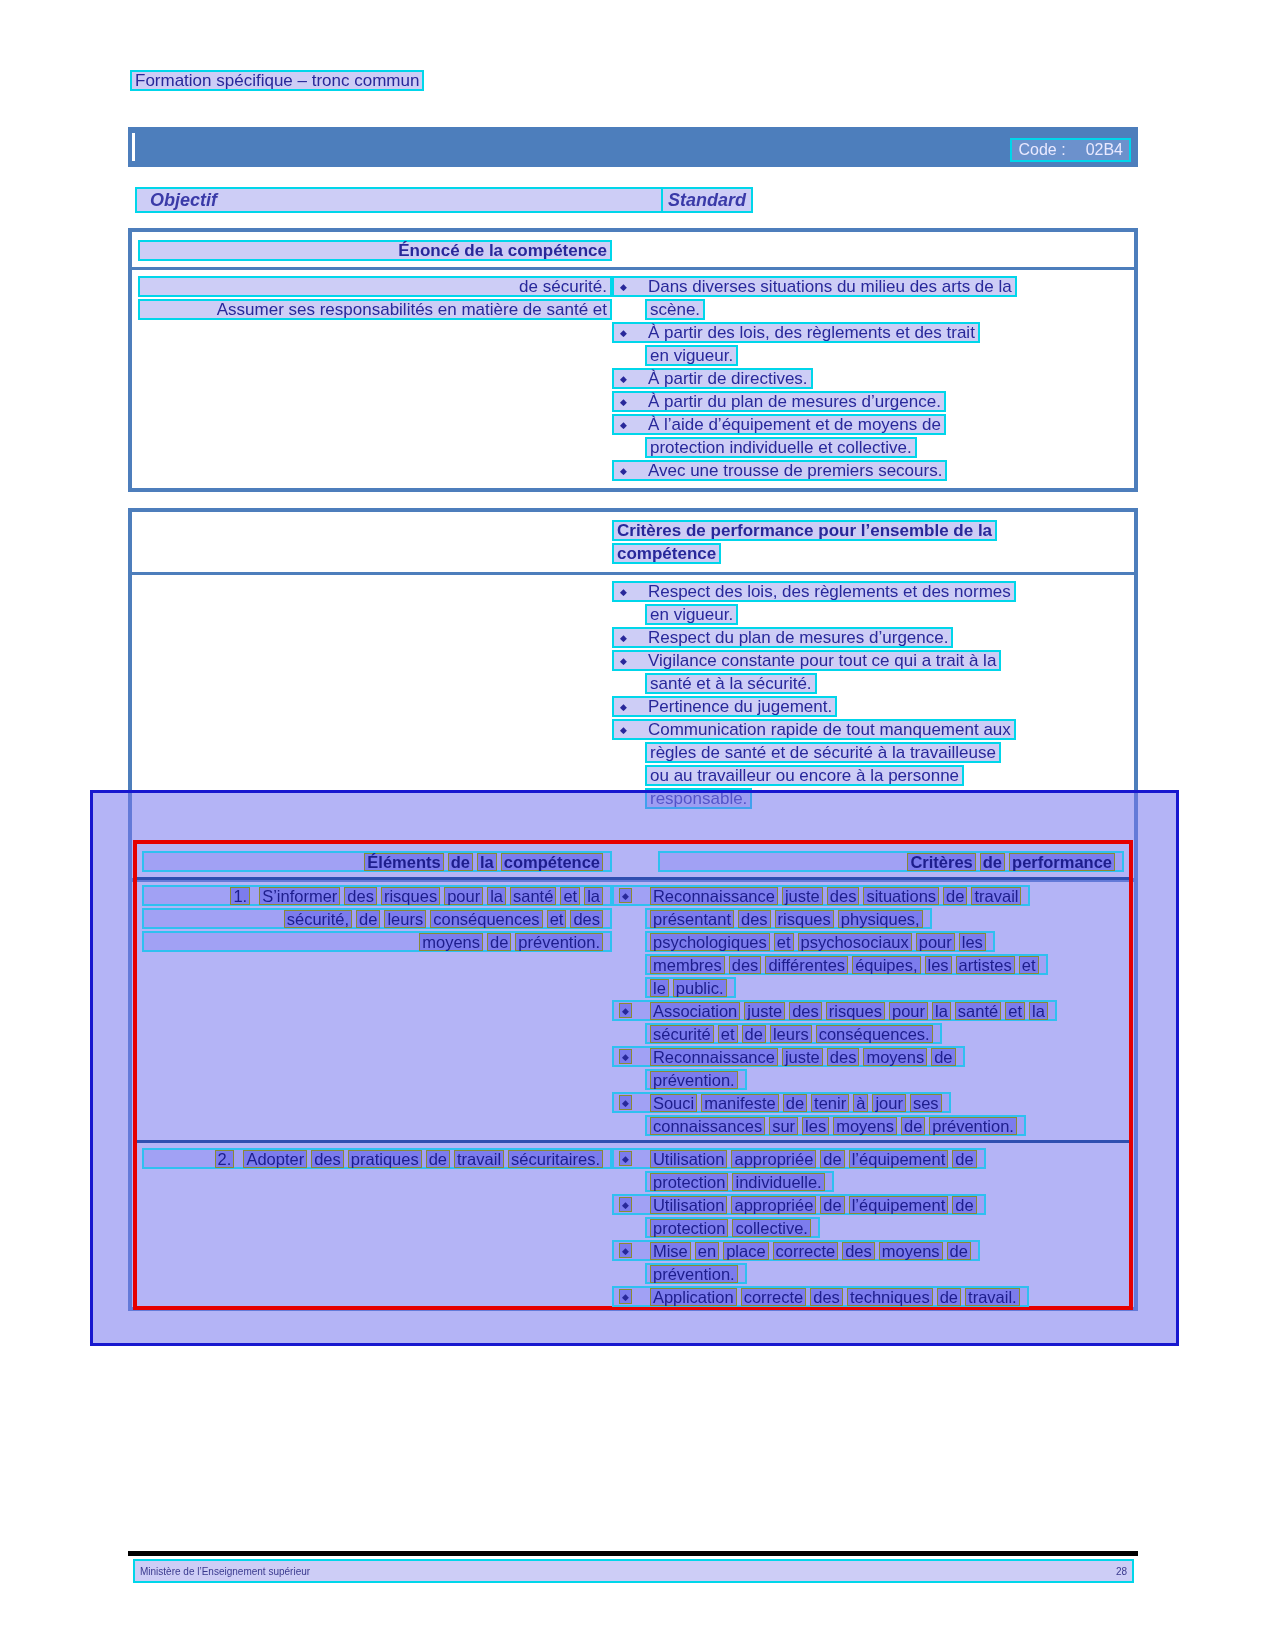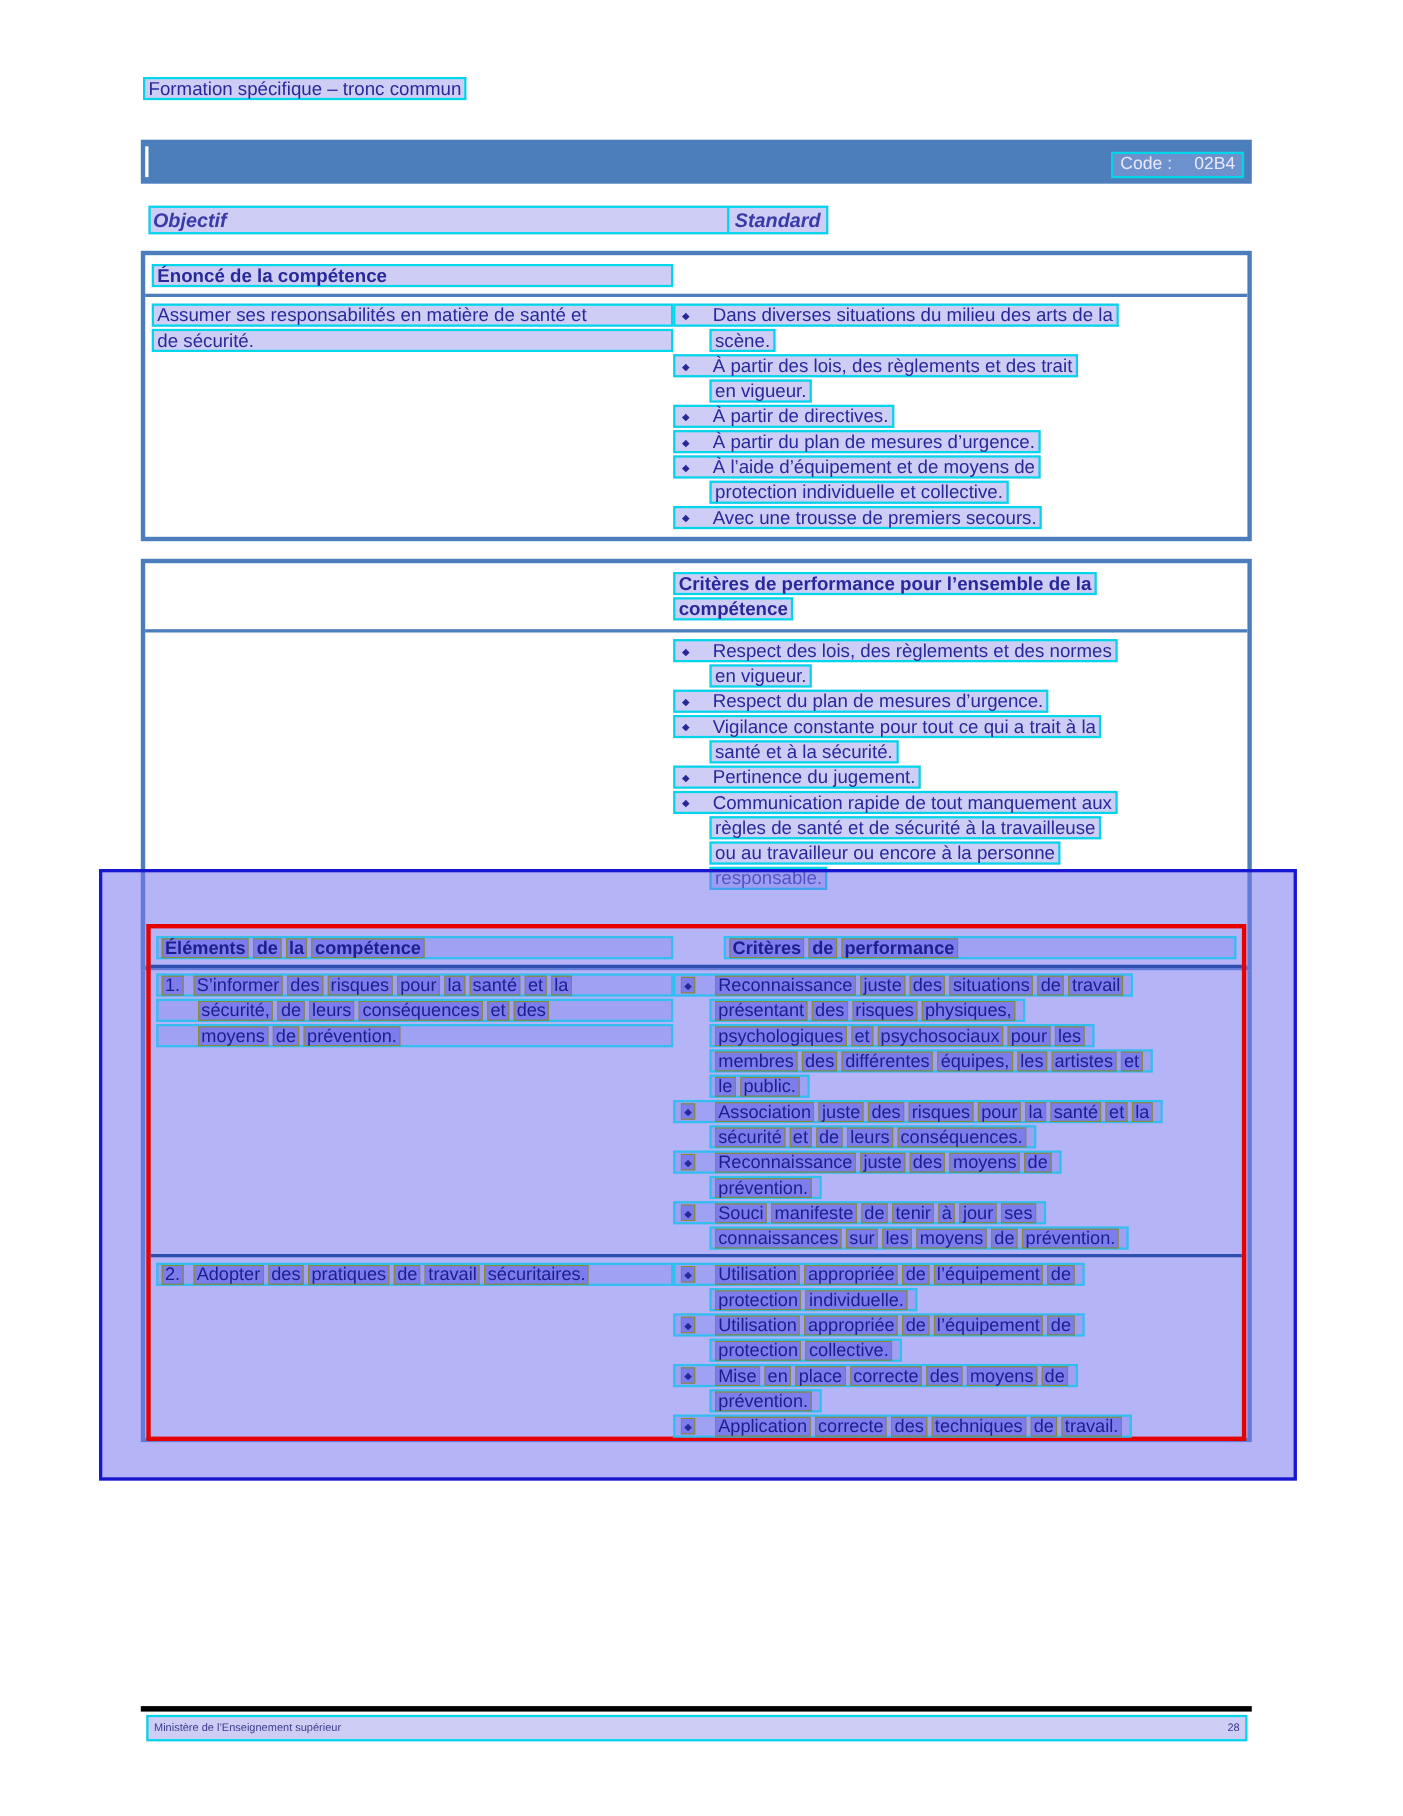--- a/index.html
+++ b/index.html
@@ -5,21 +5,21 @@
   html,body{margin:0;padding:0;}
   body{
     width:1275px;height:1651px;position:relative;background:#ffffff;
     font-family:"Liberation Sans", sans-serif;overflow:hidden;
   }
   
   .line{
     display:flex;align-items:center;white-space:nowrap;
     height:21px;margin-bottom:2px;box-sizing:border-box;
     border:2px solid #00d6ea;background:#cdcdf6;
-    color:#28289a;font-size:17px;padding:0 3px;width:fit-content;
+    color:#28289a;font-size:17px;padding:0 3px;width:fit-content;justify-content:flex-end;
   }
   .full .line{width:100%;}
   .bold .line{font-weight:bold;}
   .line.cont{margin-left:33px;}
   .line.ind{padding-left:36px;}
   .bullet{font-size:9px;color:#28289a;margin:0 21px 0 3px;flex:0 0 auto;}
   
   .zone-p .line{
     border:2px solid #2fc0f0;background:rgba(120,120,240,0.30);
     color:#1d1d8c;font-size:16.5px;height:21px;margin-bottom:2px;
@@ -39,21 +39,21 @@
     position:absolute;right:7px;top:11px;height:24px;box-sizing:border-box;
     border:2px solid #00d6ea;background:rgba(205,205,250,0.25);
     display:flex;align-items:center;color:#e9e9ff;font-size:16px;padding:0 6px;
   }
   .code-box .code-value{margin-left:20px;}
   .objectif-bar{
     position:absolute;left:135px;top:187px;width:618px;height:26px;box-sizing:border-box;
     border:2px solid #00d6ea;background:#cdcdf6;display:flex;align-items:center;
     font-size:18px;font-weight:bold;font-style:italic;color:#3a3aa8;
   }
-  .objectif-bar .obj-cell{flex:1;padding-left:2px;}
+  .objectif-bar .obj-cell{flex:1;padding-left:13px;}
   .objectif-bar .std-cell{border-left:2px solid #00d6ea;padding:0 5px;height:100%;display:flex;align-items:center;}
   
   .steel-table{position:absolute;box-sizing:border-box;border:4px solid #4d7ebc;background:#ffffff;z-index:2;}
   .t-header{display:flex;border-bottom:3px solid #4d7ebc;box-sizing:border-box;padding:8px 6px 4px 6px;}
   .t-body{display:flex;padding:6px 6px 0 6px;}
   .cell-l{width:474px;flex:0 0 auto;}
   .cell-r{flex:1;min-width:0;}
   
   .purple-layer{
     position:absolute;left:90px;top:790px;width:1089px;height:556px;box-sizing:border-box;
@@ -103,24 +103,24 @@
   <div class="t-header">
     <div class="cell-l zone-w full bold">
       <div class="line">
           <span>Énoncé de la compétence</span>
         </div>
     </div>
   </div>
   <div class="t-body">
     <div class="cell-l zone-w full">
         <div class="line">
+          <span class="ltext">de sécurité.</span>
+        </div>
+        <div class="line">
           <span class="ltext">Assumer ses responsabilités en matière de santé et</span>
-        </div>
-        <div class="line">
-          <span class="ltext">de sécurité.</span>
         </div>
       </div>
     <div class="cell-r zone-w">
         <div class="line">
           <span class="bullet">◆</span>
           <span class="ltext">Dans diverses situations du milieu des arts de la</span>
         </div>
         <div class="line cont">
           <span class="ltext">scène.</span>
         </div>

